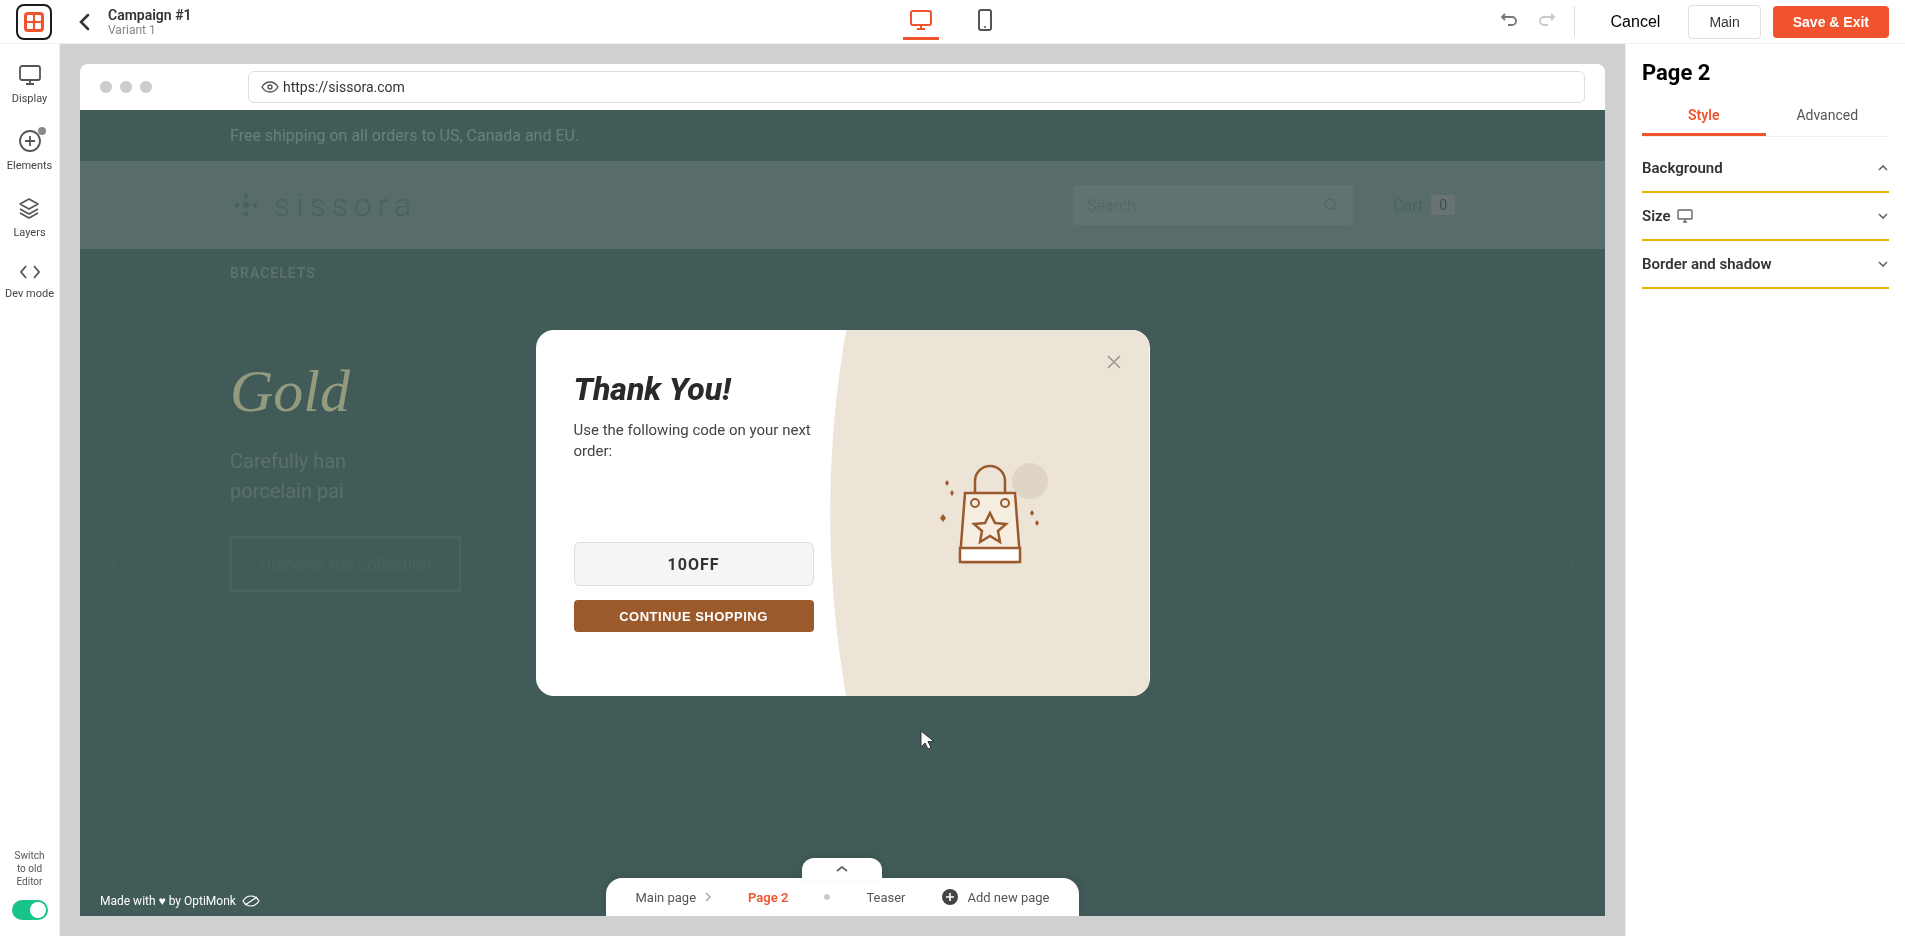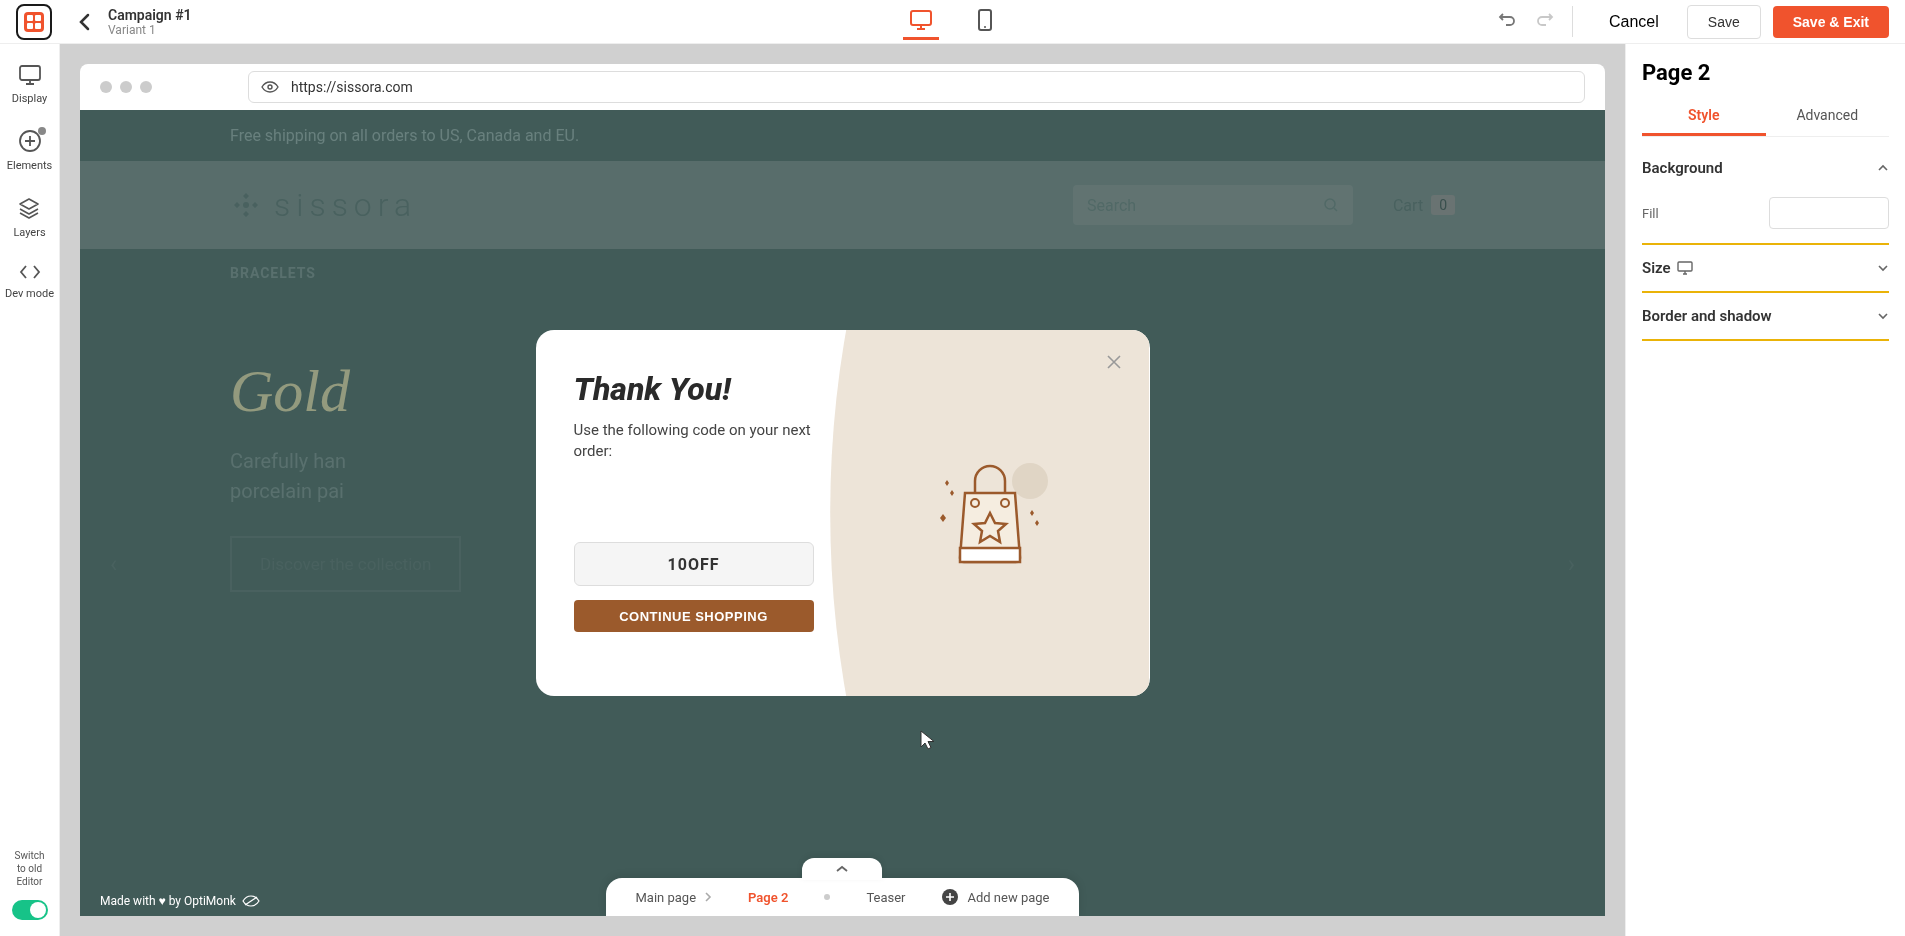--- a/index.html
+++ b/index.html
@@ -28,21 +28,21 @@
 .sidebar-badge { position: absolute; top: -2px; right: 6px; width: 8px; height: 8px; background: #888; border-radius: 50%; }
 .sidebar-bottom { margin-top: auto; display: flex; flex-direction: column; align-items: center; gap: 12px; padding-bottom: 16px; }
 .switch-text { font-size: 10px; color: #555; text-align: center; line-height: 1.3; }
 .toggle { width: 36px; height: 20px; background: #17c388; border-radius: 10px; position: relative; cursor: pointer; }
 .toggle::after { content: ''; position: absolute; width: 16px; height: 16px; background: #fff; border-radius: 50%; top: 2px; right: 2px; }
 .canvas-area { flex: 1; background: #d0d0d0; padding: 20px; position: relative; overflow: hidden; }
 .browser-frame { background: #fff; border-radius: 8px 8px 0 0; height: 100%; display: flex; flex-direction: column; }
 .browser-top { height: 46px; display: flex; align-items: center; padding: 0 20px; gap: 16px; }
 .traffic-lights { display: flex; gap: 8px; }
 .tl { width: 12px; height: 12px; border-radius: 50%; background: #ccc; }
-.urlbar { flex: 1; height: 32px; border: 1px solid #ddd; border-radius: 6px; display: flex; align-items: center; padding: 0 12px; gap: 12px; color: #333; font-size: 14px; margin-left: 80px; text-align: center; }
+.urlbar { flex: 1; height: 32px; border: 1px solid #ddd; border-radius: 6px; display: flex; align-items: center; padding: 0 12px; gap: 4px; color: #333; font-size: 14px; margin-left: 80px; text-align: center; }
 .preview-content { flex: 1; position: relative; overflow: hidden; }
 .site-bg { position: absolute; inset: 0; background: #5a7a77; }
 .site-banner { background: rgba(90,122,119,0.9); color: #a8c4c1; padding: 16px 0; text-align: left; padding-left: 150px; font-size: 16px; }
 .site-header { background: rgba(245,245,245,0.3); padding: 24px 150px; display: flex; align-items: center; gap: 40px; }
 .site-logo { display: flex; align-items: center; gap: 12px; }
 .site-logo-text { font-size: 32px; letter-spacing: 6px; color: #6a8784; font-weight: 300; }
 .site-search { flex: 1; max-width: 280px; height: 40px; background: rgba(200,200,200,0.3); border-radius: 4px; display: flex; align-items: center; padding: 0 14px; color: #7a9693; margin-left: auto; }
 .site-cart { display: flex; align-items: center; gap: 8px; color: #6a8784; font-size: 16px; }
 .site-cart-badge { background: #aaa; color: #4a6360; padding: 2px 8px; border-radius: 3px; font-size: 14px; }
 .site-nav { padding: 16px 150px; color: #8aa5a2; font-weight: 700; letter-spacing: 1px; font-size: 14px; }
@@ -119,21 +119,21 @@
   <div class="topbar-right">
     <div class="undo-redo">
       <button><svg width="18" height="16" viewBox="0 0 18 16">
             <path d="M5 8 L2 5 L5 2 M2 5 H12 a4 4 0 0 1 0 8 H8" stroke="currentColor" stroke-width="1.8" fill="none"></path>
           </svg></button>
       <button style="opacity:.4"><svg width="18" height="16" viewBox="0 0 18 16">
             <path d="M13 8 L16 5 L13 2 M16 5 H6 a4 4 0 0 0 0 8 H10" stroke="currentColor" stroke-width="1.8" fill="none"></path>
           </svg></button>
     </div>
     <button class="btn-text">Cancel</button>
-    <button class="btn-outline">Save</button>
+    <button class="btn-outline">Main</button>
     <button class="btn-primary">Save &amp; Exit</button>
   </div>
 </div>
 
 <div class="main-layout">
   <div class="left-sidebar">
     <div class="sidebar-item">
       <svg width="24" height="22" viewBox="0 0 24 22">
           <rect x="2" y="2" width="20" height="14" rx="2" stroke="#555" stroke-width="1.8" fill="none"></rect>
           <path d="M8 20h8M12 16v4" stroke="#555" stroke-width="1.8"></path>
@@ -293,24 +293,20 @@
       <div class="tab active">Style</div>
       <div class="tab">Advanced</div>
     </div>
     <div class="accordion-section">
       <div class="accordion-header">
         <span>Background</span>
         <svg width="12" height="8" viewBox="0 0 12 8">
             <path d="M2 6l4-4 4 4" stroke="#666" stroke-width="1.6" fill="none"></path>
           </svg>
       </div>
-      <div class="accordion-body">
-        <span class="fill-label">Fill</span>
-        <div class="fill-input"></div>
-      </div>
     </div>
     <div class="accordion-section">
       <div class="accordion-header">
         <span style="display:flex;align-items:center;gap:6px">
           <span>Size</span>
           <svg width="16" height="14" viewBox="0 0 16 14">
               <rect x="1" y="1" width="14" height="9" rx="1" stroke="#666" stroke-width="1.4" fill="none"></rect>
               <path d="M6 13h4M8 10v3" stroke="#666" stroke-width="1.4"></path>
             </svg>
         </span>

